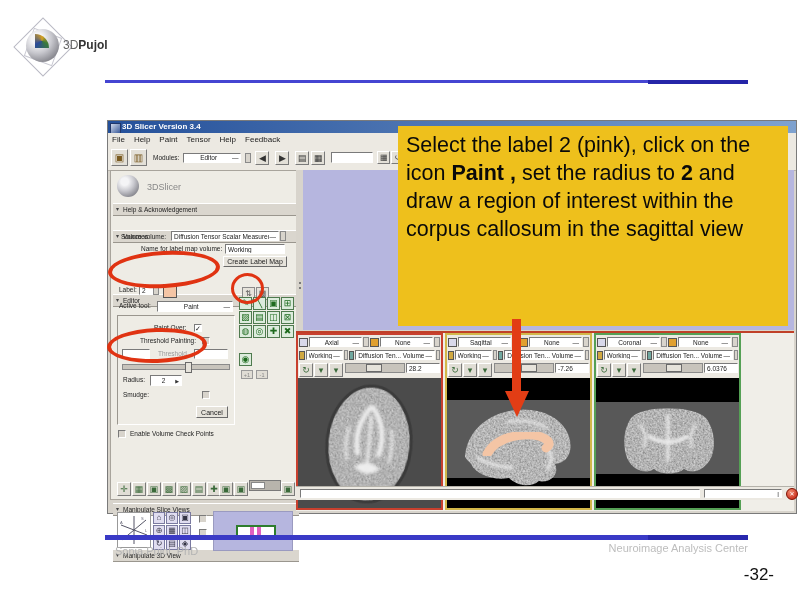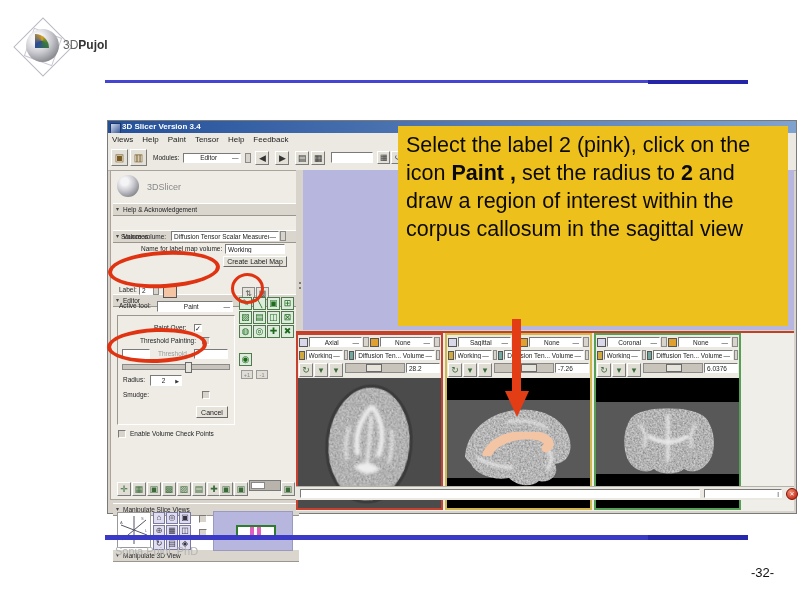--- a/index.html
+++ b/index.html
@@ -91,21 +91,21 @@
   .ell{border:4px solid #e03312;border-radius:50%;background:transparent;}
   .arrow-shaft{left:512px;top:319px;width:9px;height:73px;background:#e23d15;}
   .arrow-head{left:505px;top:391px;width:0;height:0;border-left:12px solid transparent;border-right:12px solid transparent;
               border-top:26px solid #e23d15;}
 
   
   .footer-line{left:105px;top:535px;width:543px;height:5px;background:#3a3ac6;}
   .footer-line2{left:648px;top:535px;width:100px;height:5px;background:#2828ae;}
   .footer-author{left:115px;top:545px;font-size:11px;color:#b4b4b4;}
   .footer-org{right:52px;top:541px;width:400px;text-align:right;font-size:11px;color:#bdbdbd;line-height:14px;}
-  .page-num{right:26px;top:565px;font-size:13px;color:#111;}
+  .page-num{right:26px;top:565px;font-size:17px;color:#111;}
 </style>
 </head>
 <body>
 
 <div class="slide">
 
   <svg width="0" height="0" style="position:absolute">
     <defs>
       <filter id="fn" x="-5%" y="-5%" width="110%" height="110%">
         <feTurbulence type="fractalNoise" baseFrequency="0.55" numOctaves="3" seed="8" result="t"></feTurbulence>
@@ -134,21 +134,21 @@
   </div>
   <div class="abs title-underline"></div>
   <div class="abs title-underline2"></div>
 
   <div class="abs appwin">
     <div class="abs titlebar">
       <div class="abs titleicon"></div>
       <span>3D Slicer Version 3.4</span>
     </div>
     <div class="abs menubar">
-      <span>Views</span>
+      <span>File</span>
       <span>Help</span>
       <span>Paint</span>
       <span>Tensor</span>
       <span>Help</span>
       <span>Feedback</span>
     </div>
     <div class="abs toolbar">
       <span class="tb-left"><span class="ticon">▣</span><span class="ticon">▥</span></span>
       <span class="lbl">Modules:</span>
       <span class="dd" style="width:58px;">
@@ -494,15 +494,16 @@
   <div class="abs arrow-head"></div>
 
   <div class="abs ell" style="left:108px;top:251px;width:104px;height:29px;transform:rotate(-3deg);"></div>
   <div class="abs ell" style="left:231px;top:273px;width:27px;height:25px;border-width:3px;"></div>
   <div class="abs ell" style="left:107px;top:328px;width:92px;height:27px;transform:rotate(-2deg);"></div>
 
   <div class="abs footer-line"></div>
   <div class="abs footer-line2"></div>
   <div class="abs footer-author">Sonia Pujol, PhD</div>
   <div class="abs footer-org">
+    <div>Neuroimage Analysis Center</div>
   </div>
   <div class="abs page-num">-32-</div>
 </div>
 
 </body></html>

